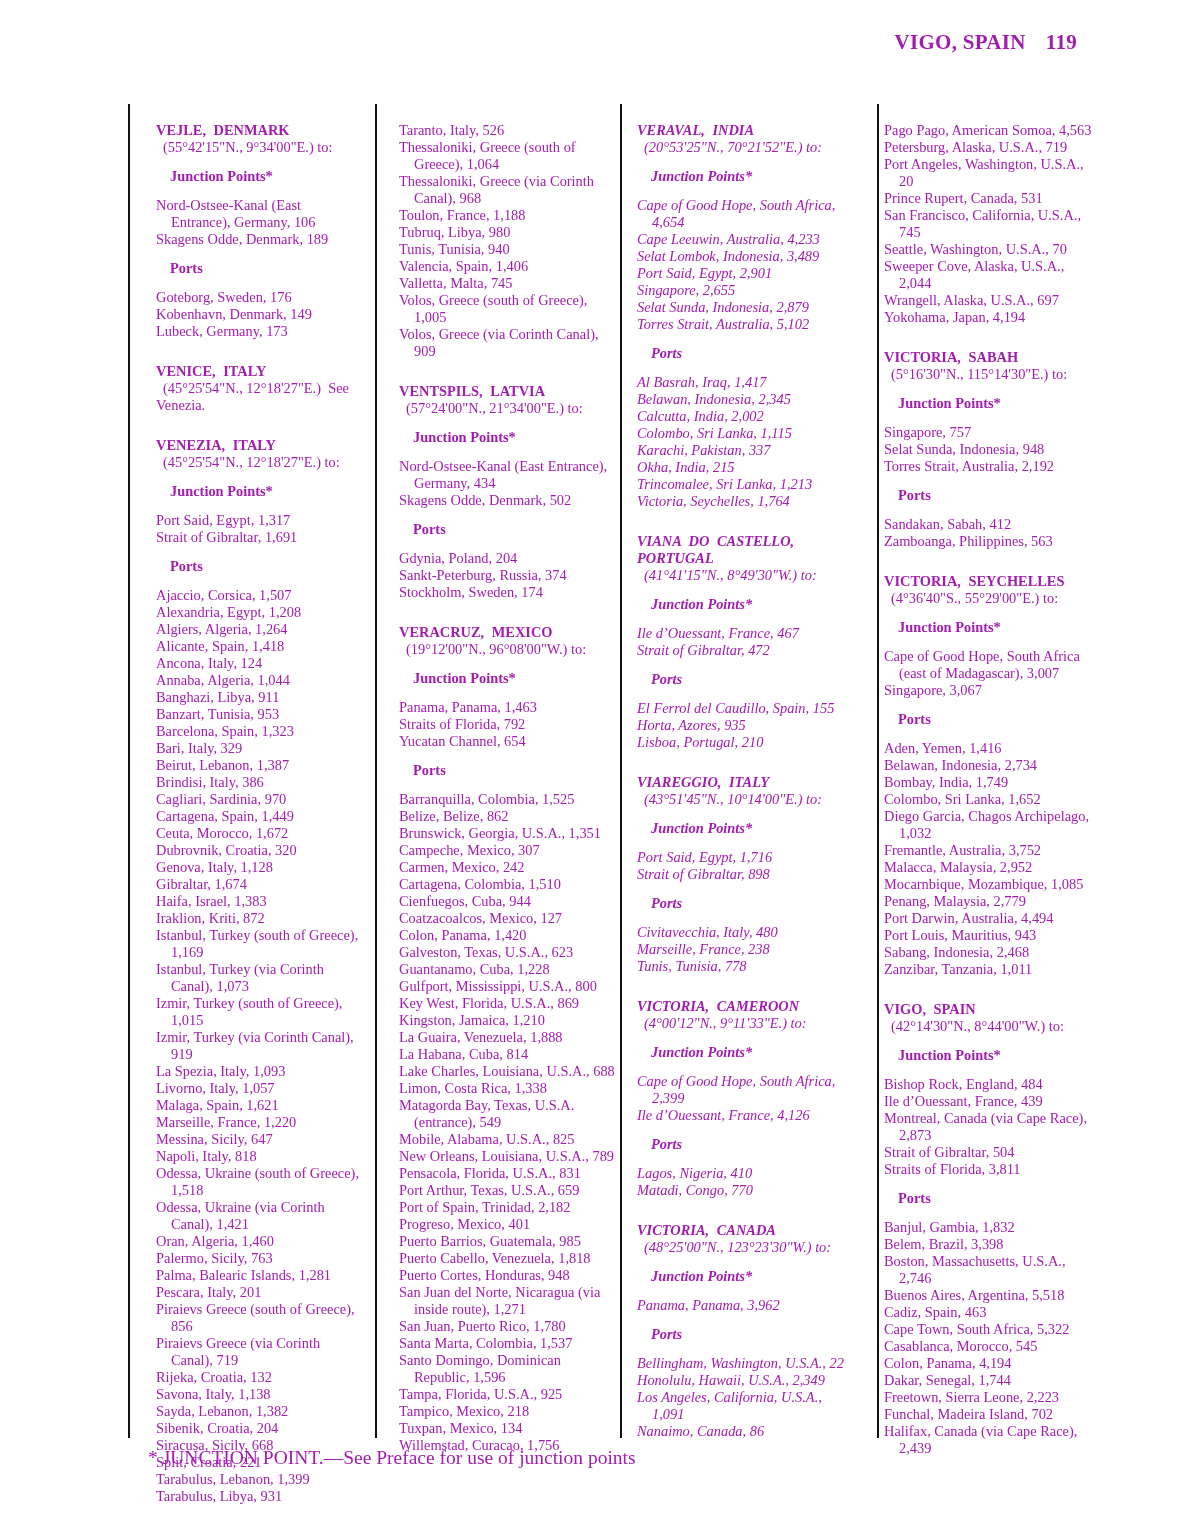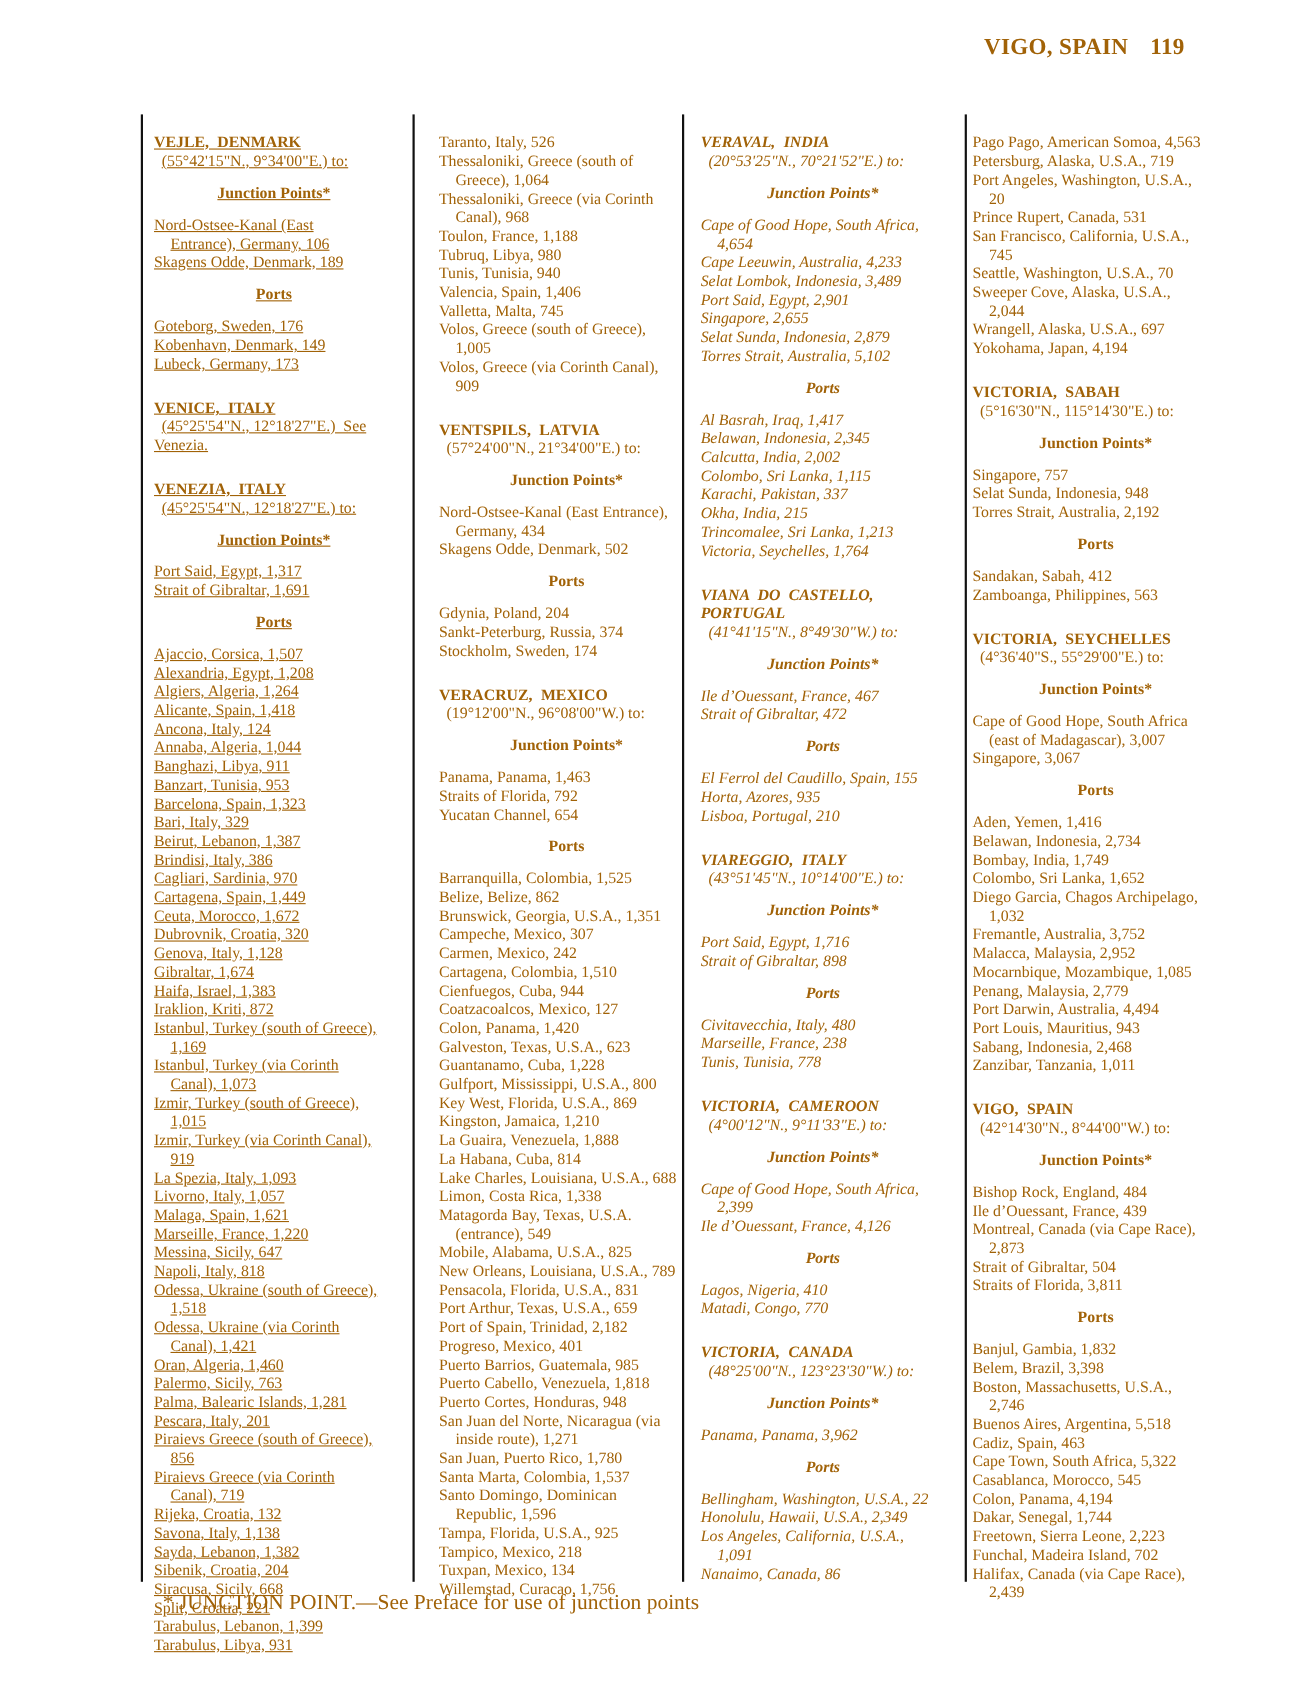--- a/index.html
+++ b/index.html
@@ -1,49 +1,49 @@
 <!DOCTYPE html>
 <html><head>
 <meta charset="utf-8">
 <style>
   html,body{margin:0;padding:0;background:#ffffff;}
   .page{
     position:relative;
     width:1190px;height:1540px;
     background:#ffffff;
     font-family:"Liberation Serif", serif;
-    color:#a16207;
+    color:#a21caf;
     overflow:hidden;
   }
   .running-head{
     position:absolute;top:30px;left:0;width:1077px;
     display:flex;justify-content:flex-end;align-items:baseline;gap:20px;
     font-weight:bold;font-size:21px;letter-spacing:0.3px;
   }
   .vrule{
     position:absolute;top:104px;height:1334px;width:2px;
     background:#111111;
   }
   .vrule.r1{left:128px;}
   .vrule.r2{left:375px;}
   .vrule.r3{left:620px;}
   .vrule.r4{left:877px;}
   .col{
     position:absolute;top:122px;
     font-size:14.4px;line-height:17px;
   }
-  .col.c1{left:140px;width:204px;text-decoration:underline;}
+  .col.c1{left:156px;width:204px;}
   .col.c2{left:388px;width:218px;margin-left:11px;}
   .col.c3{left:637px;width:208px;font-style:italic;}
   .col.c4{left:884px;width:210px;}
   .blk-h{font-weight:bold;word-spacing:4px;margin-top:23px;}
   .col .blk-h:first-child{margin-top:0;}
   .blk-c{padding-left:7px;}
   .blk-n{}
-  .blk-s{font-weight:bold;margin:12px 0 12px 14px;text-align:center;}
+  .blk-s{font-weight:bold;margin:12px 0 12px 14px;}
   .blk-e{padding-left:15px;text-indent:-15px;}
   .footnote{
     position:absolute;left:148px;top:1447px;
     font-weight:normal;font-size:19.5px;
   }
 </style>
 </head>
 <body>
 
 <div class="page">

